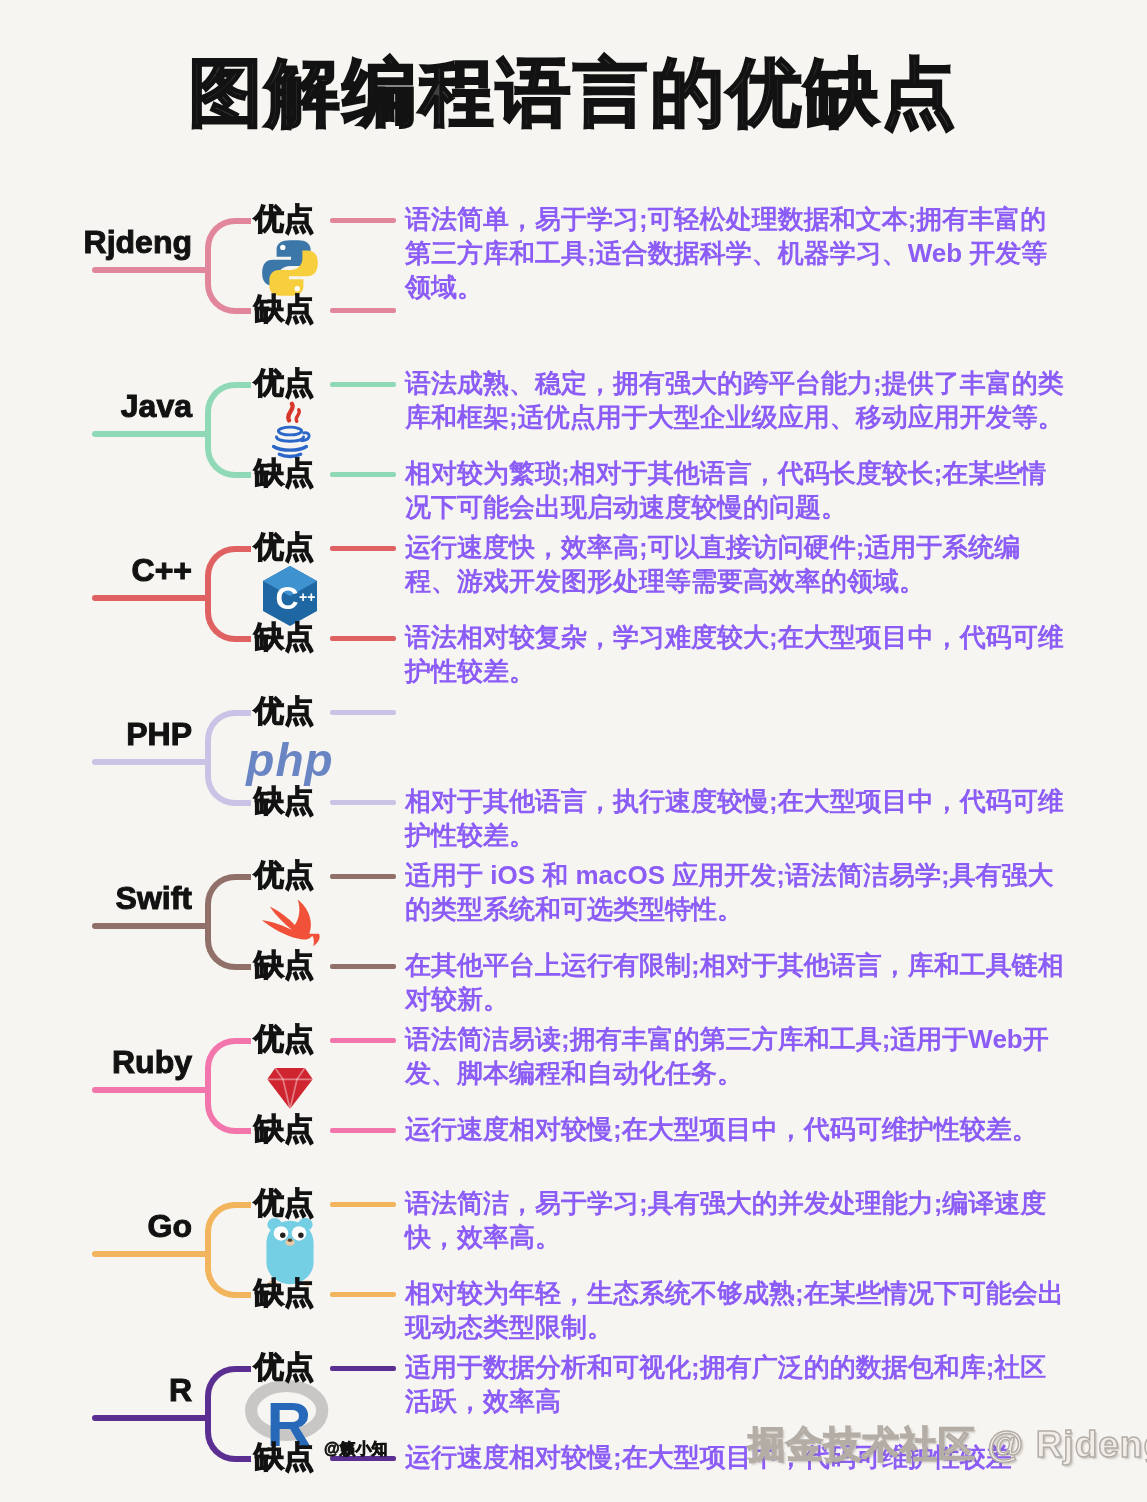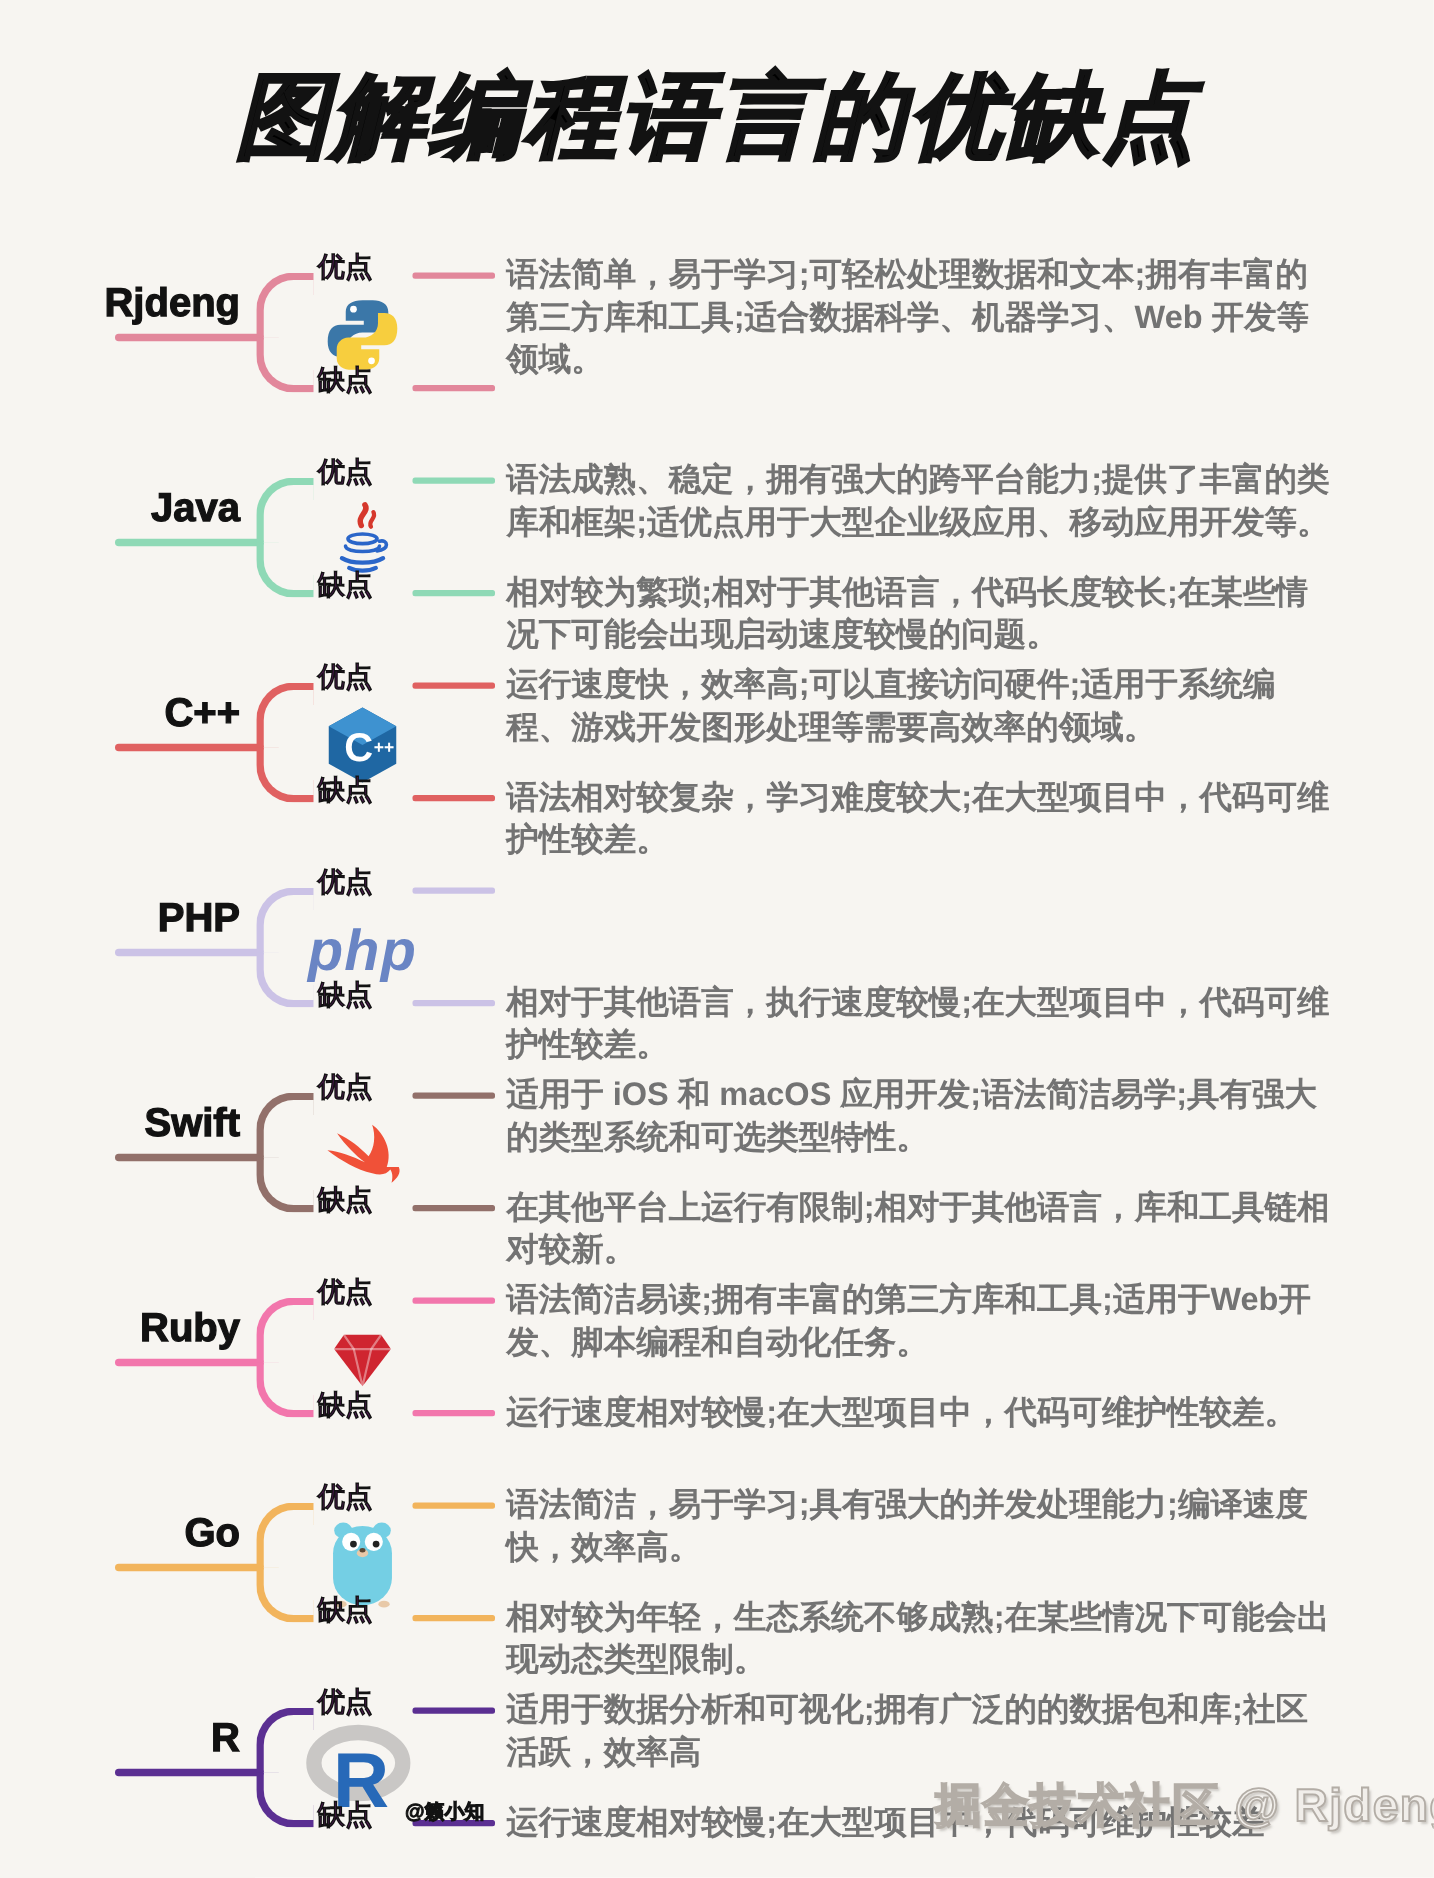--- a/index.html
+++ b/index.html
@@ -11,22 +11,21 @@
     overflow:hidden;
     color:#151515;
   }
   .title{
     margin:0;
     padding-top:44px;
     text-align:center;
     font-size:74px;
     font-weight:900;
     letter-spacing:3px;
-    color:#000000;
-    font-style:italic;
+    color:#404040;
     -webkit-text-stroke:2.5px #121212;
   }
   .sections{position:absolute;top:192px;left:0;right:0;}
   .lang-section{position:relative;height:164px;}
   .lang-name{
     position:absolute;left:0;top:32px;width:200px;
     text-align:right;padding-right:8px;box-sizing:border-box;
     font-size:32px;font-weight:800;color:#121212;
     -webkit-text-stroke:1px #121212;
   }
@@ -39,35 +38,35 @@
     border-left:6px solid var(--c);border-top:6px solid var(--c);
     border-top-left-radius:30px;box-sizing:border-box;
   }
   .bracket-bottom{
     position:absolute;left:205px;top:78px;width:46px;height:44px;
     border-left:6px solid var(--c);border-bottom:6px solid var(--c);
     border-bottom-left-radius:30px;box-sizing:border-box;
   }
   .node-label{
     position:absolute;left:254px;width:74px;
-    font-size:22px;font-weight:400;color:#701a75;
+    font-size:30px;font-weight:700;color:#0f172a;
     -webkit-text-stroke:1.2px #121212;
     white-space:nowrap;
   }
   .pros-label{top:7px;}
   .cons-label{top:97px;}
   .connector{
     position:absolute;left:330px;width:66px;height:5px;
     background:var(--c);border-radius:2px;
   }
   .pros-connector{top:26px;}
   .cons-connector{top:116px;}
   .node-text{
     position:absolute;left:405px;width:660px;
-    font-size:26px;font-weight:700;line-height:34px;color:#737373;
+    font-size:26px;font-weight:700;line-height:34px;color:#8b5cf6;
   }
   .pros-text{top:10px;}
   .cons-text{top:100px;}
   .logo{
     position:absolute;left:238px;top:38px;width:104px;height:76px;
     display:flex;align-items:center;justify-content:center;
   }
   .php-text{
     font-size:46px;font-weight:800;font-style:italic;
     color:#6A85C4;letter-spacing:1px;

